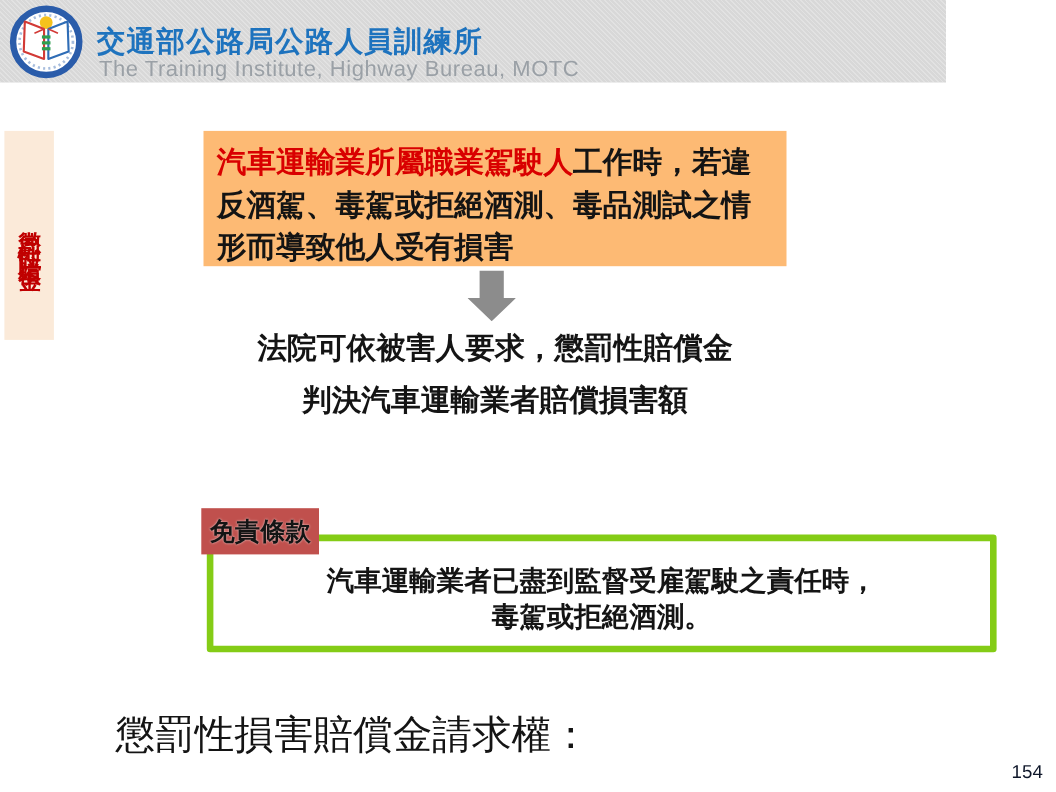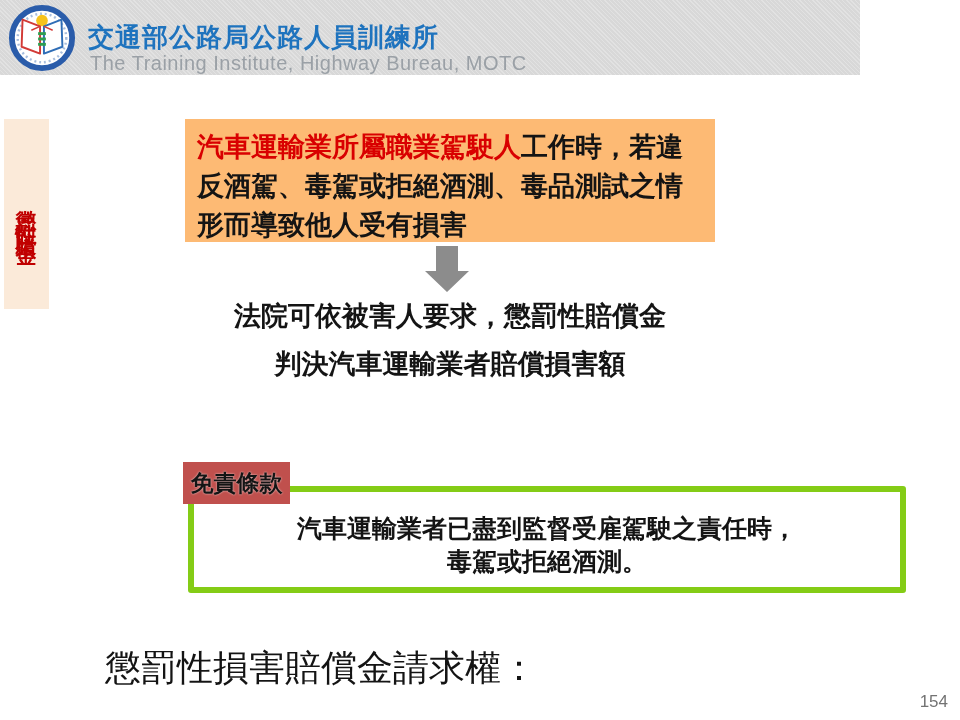--- a/index.html
+++ b/index.html
@@ -60,21 +60,21 @@
     color:#141414;font-size:23px;font-weight:bold;line-height:42px;text-align:center;
     z-index:2;text-shadow:0 0 2px rgba(255,255,255,.8);white-space:nowrap;
   }
   
   .footer-note{
     position:absolute;left:105px;top:604px;font-size:36px;font-weight:normal;
     line-height:32px;color:#141414;margin-top:48px;
   }
   .footer-note .f-line{white-space:nowrap;}
   
-  .page-number{position:absolute;right:12px;top:692px;font-size:17px;color:#737373;}
+  .page-number{position:absolute;right:12px;top:692px;font-size:17px;color:#0f172a;}
 </style>
 </head>
 <body>
 
 <div class="slide">
 
   <div class="header">
     <svg class="logo" viewBox="0 0 70 70" aria-hidden="true">
       <circle cx="35" cy="35" r="31" fill="#ffffff" stroke="#2a5caa" stroke-width="6"></circle>
       <circle cx="35" cy="35" r="25" fill="none" stroke="#3b6cb4" stroke-width="2.5" stroke-dasharray="2 3" opacity="0.45"></circle>

